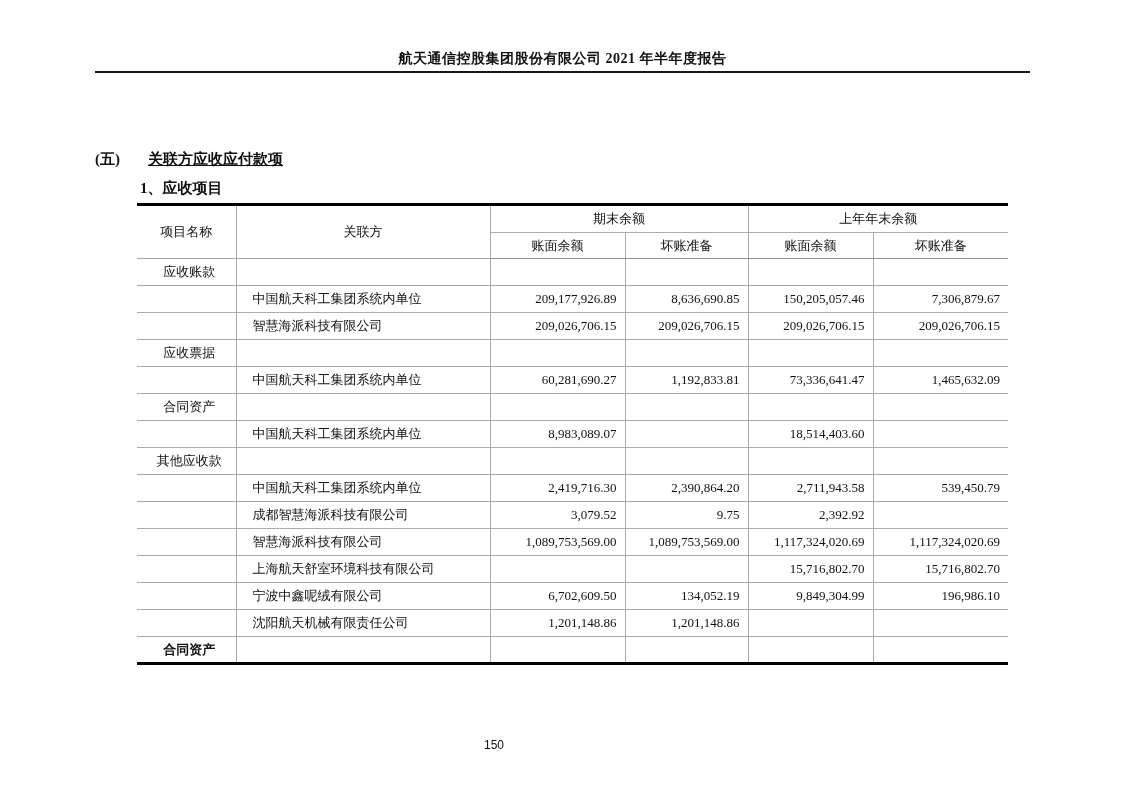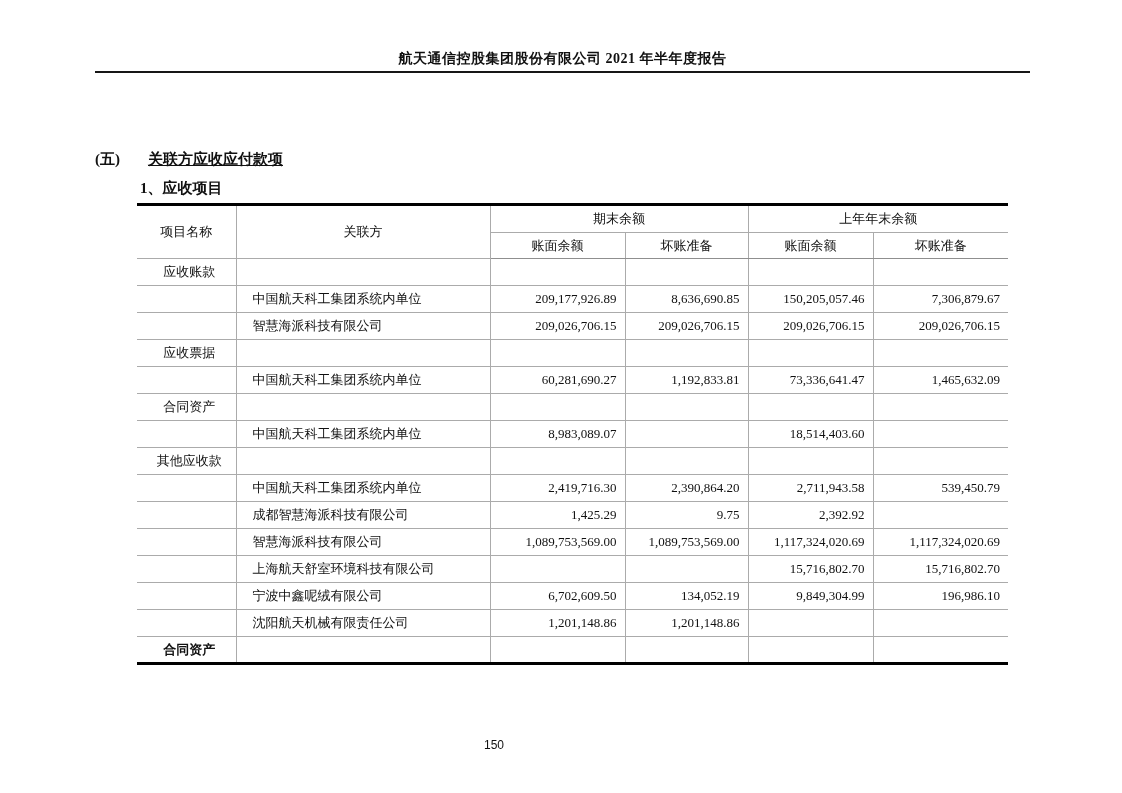--- a/index.html
+++ b/index.html
@@ -210,21 +210,21 @@
         <td class="cell-item"></td>
         <td class="cell-party">中国航天科工集团系统内单位</td>
         <td class="cell-num">2,419,716.30</td>
         <td class="cell-num">2,390,864.20</td>
         <td class="cell-num">2,711,943.58</td>
         <td class="cell-num">539,450.79</td>
       </tr>
       <tr>
         <td class="cell-item"></td>
         <td class="cell-party">成都智慧海派科技有限公司</td>
-        <td class="cell-num">1,425.29</td>
+        <td class="cell-num">3,079.52</td>
         <td class="cell-num">9.75</td>
         <td class="cell-num">2,392.92</td>
         <td class="cell-num"></td>
       </tr>
       <tr>
         <td class="cell-item"></td>
         <td class="cell-party">智慧海派科技有限公司</td>
         <td class="cell-num">1,089,753,569.00</td>
         <td class="cell-num">1,089,753,569.00</td>
         <td class="cell-num">1,117,324,020.69</td>

